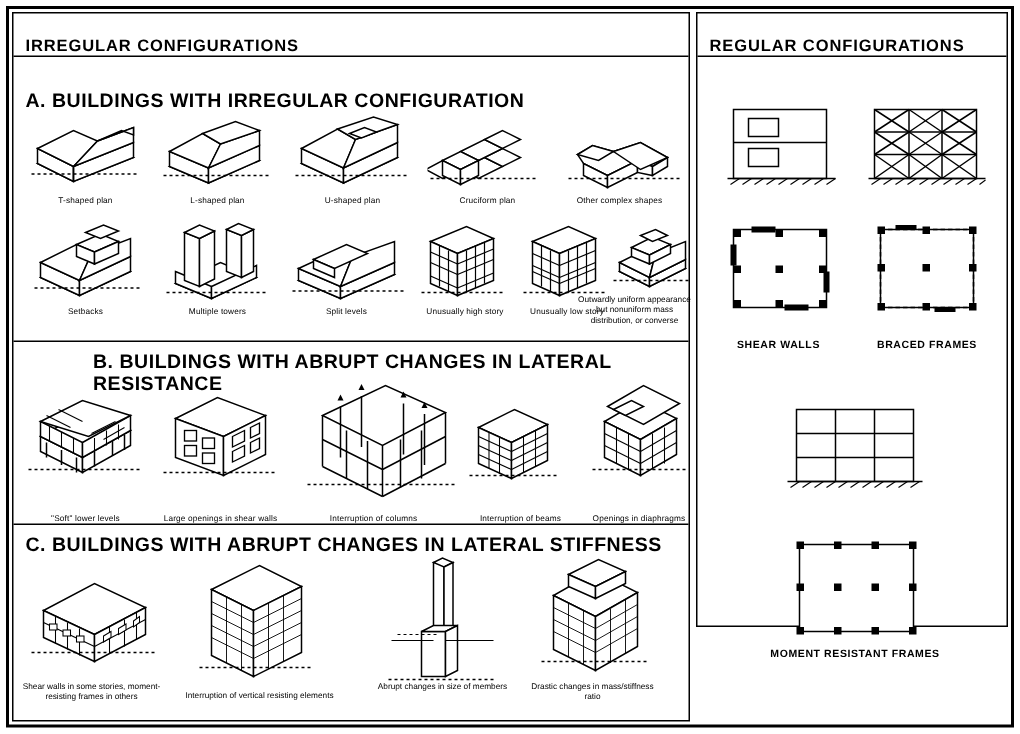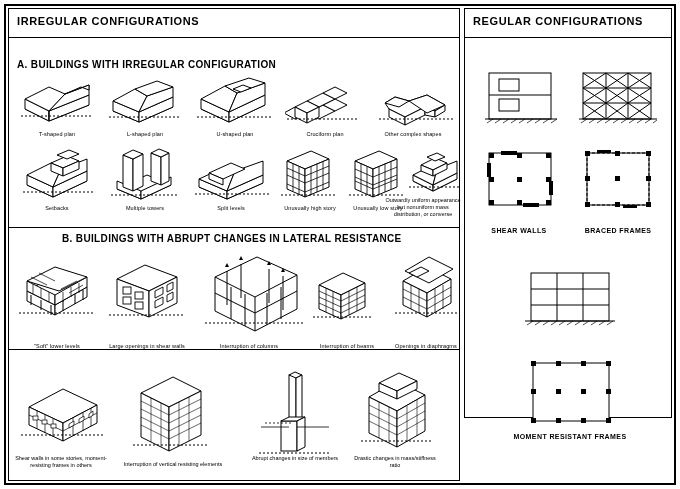--- a/index.html
+++ b/index.html
@@ -2,23 +2,23 @@
 <html><head>
 <meta charset="utf-8">
 <style>
   html,body{margin:0;padding:0;background:#ffffff;}
   body{width:680px;height:489px;font-family:"Liberation Sans",sans-serif;color:#000;}
   #page{position:relative;width:680px;height:489px;box-sizing:border-box;background:#fff;}
   .outer-frame{position:absolute;left:4px;top:4px;width:672px;height:481px;border:2px solid #000;box-sizing:border-box;}
   .panel{position:absolute;box-sizing:border-box;border:1px solid #000;}
   .panel-left{left:8px;top:8px;width:452px;height:473px;}
   .panel-right{left:464px;top:8px;width:208px;height:410px;}
-  .panel-title{font-size:11px;font-weight:bold;letter-spacing:.6px;padding:6px 0 0 8px;}
+  .panel-title{font-size:11px;font-weight:bold;letter-spacing:.6px;padding:6px 0 0 8px;margin-top:10px;}
   .title-rule{position:absolute;left:0;right:0;height:1px;background:#000;}
-  .section-label{font-size:10px;font-weight:bold;letter-spacing:.35px;}
+  .section-label{font-size:13px;font-weight:bold;letter-spacing:.35px;}
   .caption{font-size:5.5px;text-align:center;line-height:1.25;letter-spacing:.1px;}
   .cap2{font-size:5.5px;text-align:center;line-height:1.3;}
   .rowline{position:absolute;height:1px;background:#000;left:0;width:100%;}
   .fig{position:absolute;}
   .rightcap{font-size:7px;font-weight:bold;text-align:center;letter-spacing:.4px;}
   svg{display:block;}
 </style>
 </head>
 <body>
 
@@ -370,20 +370,21 @@
           <line x1="42" y1="42" x2="42" y2="66"></line>
             <line x1="50" y1="38" x2="50" y2="62"></line>
         </g>
         <line x1="2" y1="66" x2="66" y2="66" stroke="#000" stroke-dasharray="2,2"></line>
       </svg>
     </div>
     <div class="caption" style="position:absolute;left:376px;top:334px;width:82px;">Openings in diaphragms</div>
 
     <div class="rowline" style="top:340px;"></div>
 
+    <div class="section-label" style="position:absolute;left:8px;top:346px;">C. BUILDINGS WITH ABRUPT CHANGES IN LATERAL STIFFNESS</div>
 
     <div class="fig" style="left:8px;top:368px;">
       <svg width="92" height="72" viewBox="0 0 92 72">
         <g fill="#fff" stroke="#000" stroke-width="1">
           <polygon points="12,30 46,46 80,28 46,12"></polygon>
           <polygon points="12,30 46,46 46,64 12,48"></polygon>
           <polygon points="46,46 80,28 80,46 46,64"></polygon>
         </g>
         <g fill="none" stroke="#000" stroke-width="0.7">
           <line x1="12" y1="38" x2="46" y2="54"></line>

